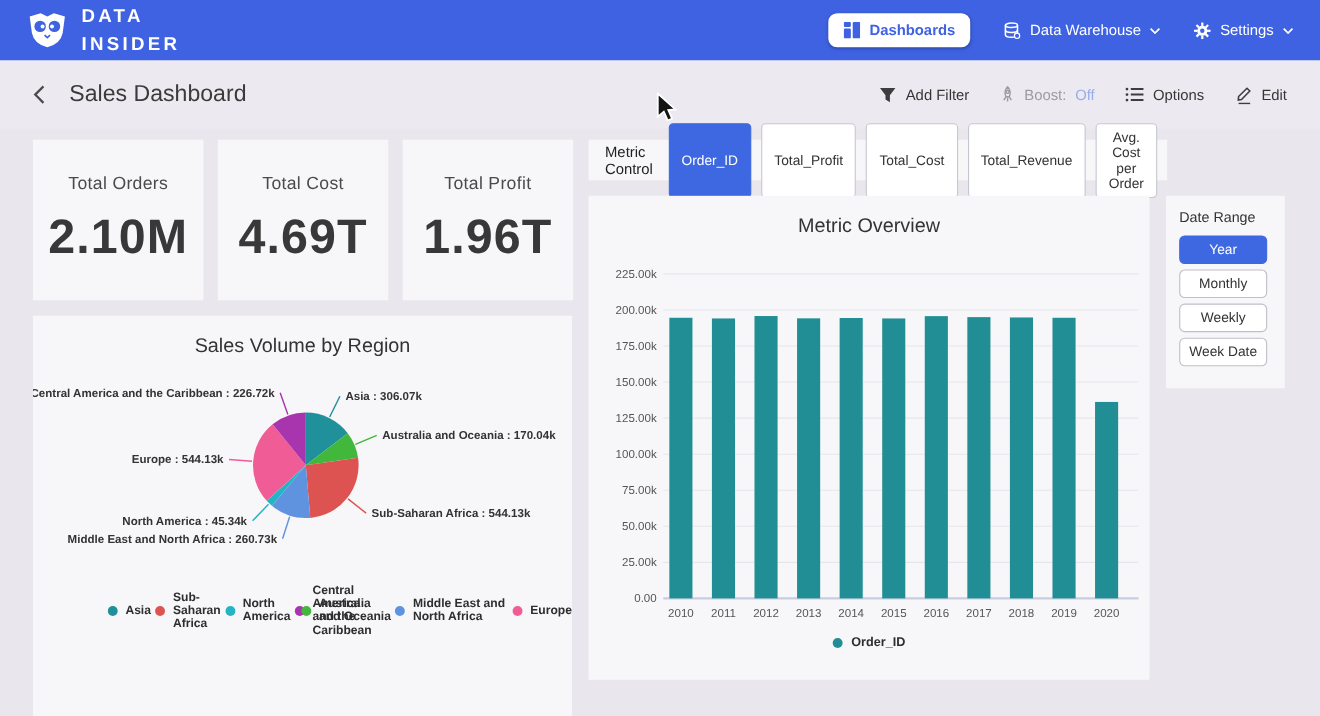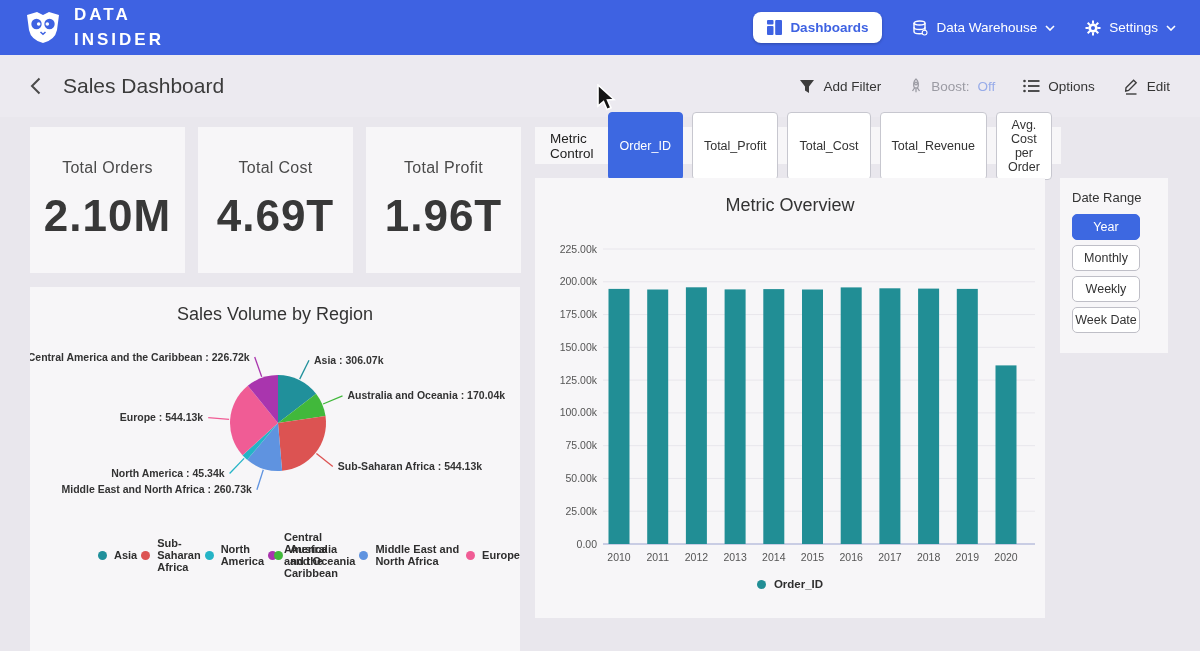--- a/index.html
+++ b/index.html
@@ -56,21 +56,21 @@
     border:1px solid #c7c7cf; border-radius:4px; padding:5px 11px; cursor:pointer; }
   .chip-selected { background:var(--accent,#3D68E1); border-color:var(--accent,#3D68E1);
     color:#fff; }
 
   .bar-card { left:535px; top:178px; width:510px; height:440px; }
   .bar-legend { position:absolute; left:0; top:400px; width:100%; display:flex;
     justify-content:center; align-items:center; gap:8px; font-size:11.5px; font-weight:bold; color:#2e2e2e; }
 
   .date-card { left:1060px; top:178px; width:108px; height:175px; padding:12px 8px 0 12px; }
   .date-label { font-size:13px; color:#333; margin-bottom:9px; }
-  .dr-btn { display:block; width:68px; height:26px; margin:0 0 5px 0; font-family:inherit;
+  .dr-btn { display:block; width:80px; height:26px; margin:0 0 5px 0; font-family:inherit;
     font-size:12.5px; color:#333; background:#fff; border:1px solid #bfbfc7;
     border-radius:5px; cursor:pointer; }
   .dr-selected { background:var(--accent,#3D68E1); border-color:var(--accent,#3D68E1); color:#fff; }
 
   .pie-label-text { font-size:10.5px; font-weight:bold; fill:#333; }
   .axis-text { font-size:10.5px; fill:#555; }
   .cursor { position:absolute; left:596px; top:84px; pointer-events:none; z-index:10; }
 </style>
 </head>
 <body>

